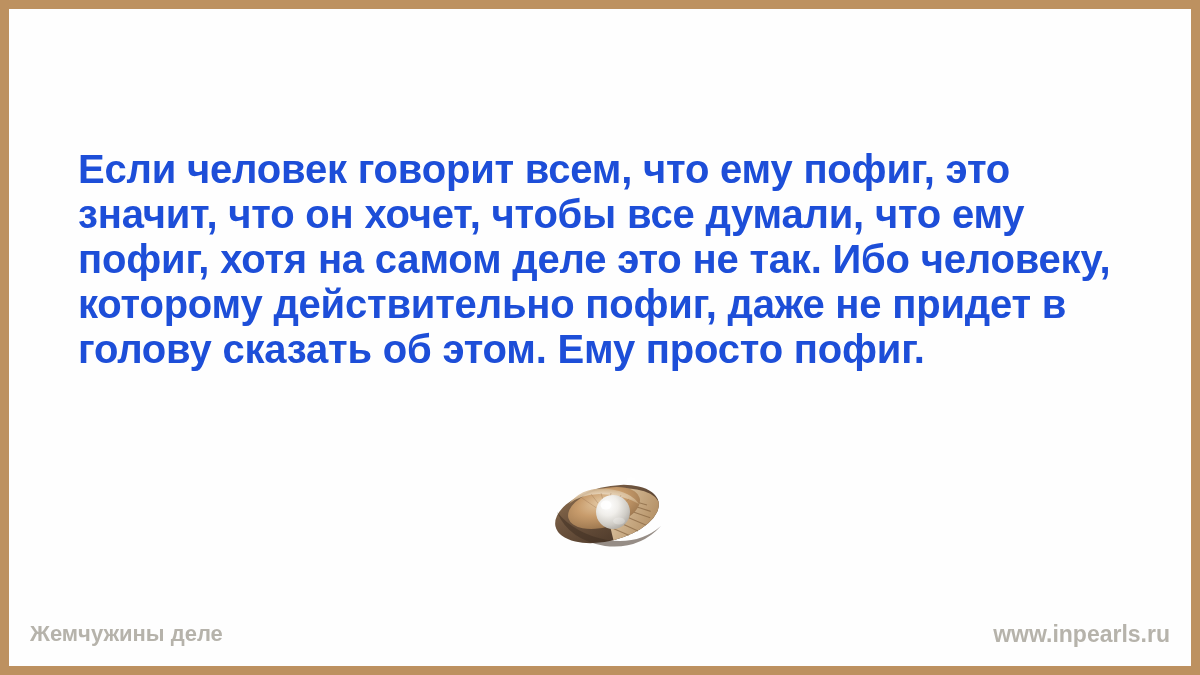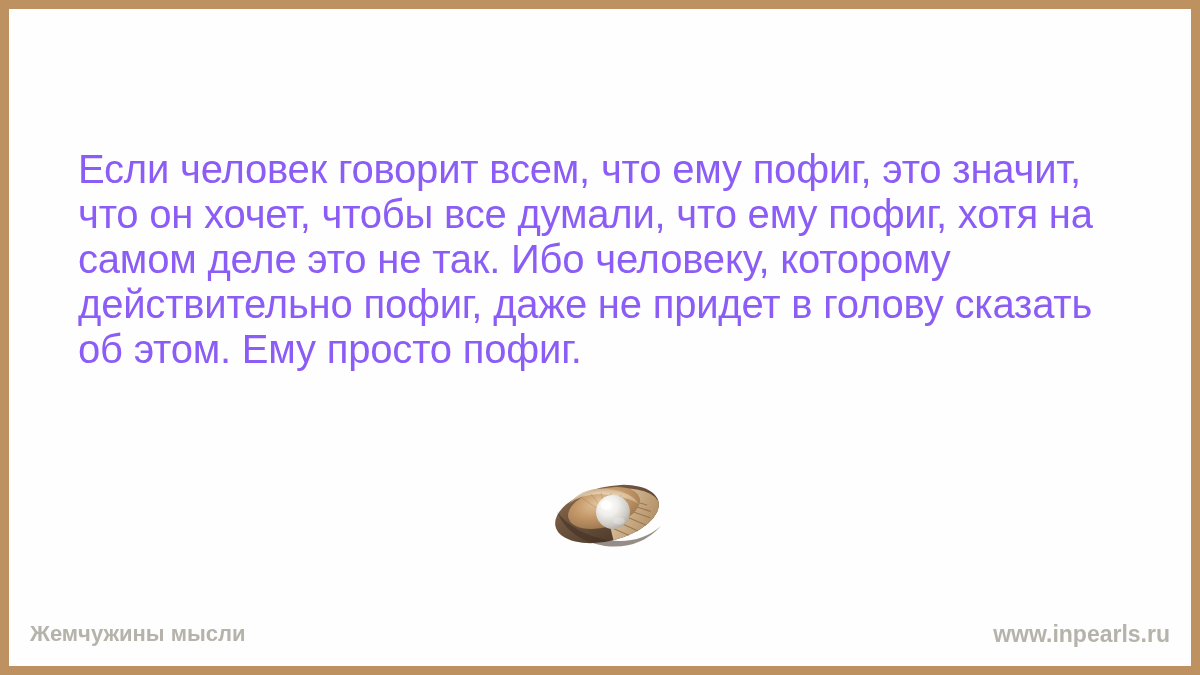--- a/index.html
+++ b/index.html
@@ -23,23 +23,23 @@
     box-sizing: border-box;
     border: 9px solid #bd9160;
     background: #fefefe;
   }
 
   #quote-body {
     position: absolute;
     left: 69px;
     top: 138px;
     width: 1052px;
-    color: #8b5cf6;
+    color: #1d4ed8;
     font-size: 40px;
-    font-weight: normal;
+    font-weight: bold;
     line-height: 45px;
     letter-spacing: -0.2px;
     word-spacing: 0px;
     text-align: left;
   }
 
   #emblem {
     position: absolute;
     left: 534px;
     top: 455px;
@@ -143,17 +143,17 @@
 
       <circle cx="70" cy="48" r="17" fill="url(#gPearl)"></circle>
       <ellipse cx="63" cy="41" rx="5.5" ry="4.5" fill="#ffffff" opacity="0.85"></ellipse>
       <ellipse cx="76" cy="57" rx="6" ry="3.5" fill="#ffffff" opacity="0.25"></ellipse>
 
       <ellipse cx="88" cy="16" rx="5" ry="3" fill="#ffffff" opacity="0.6"></ellipse>
     </svg>
   </div>
 
   <div id="footer">
-    <div id="brand-label">Жемчужины мысли</div>
+    <div id="brand-label">Жемчужины деле</div>
     <div id="site-url">www.inpearls.ru</div>
   </div>
 
 </div>
 
 </body></html>

